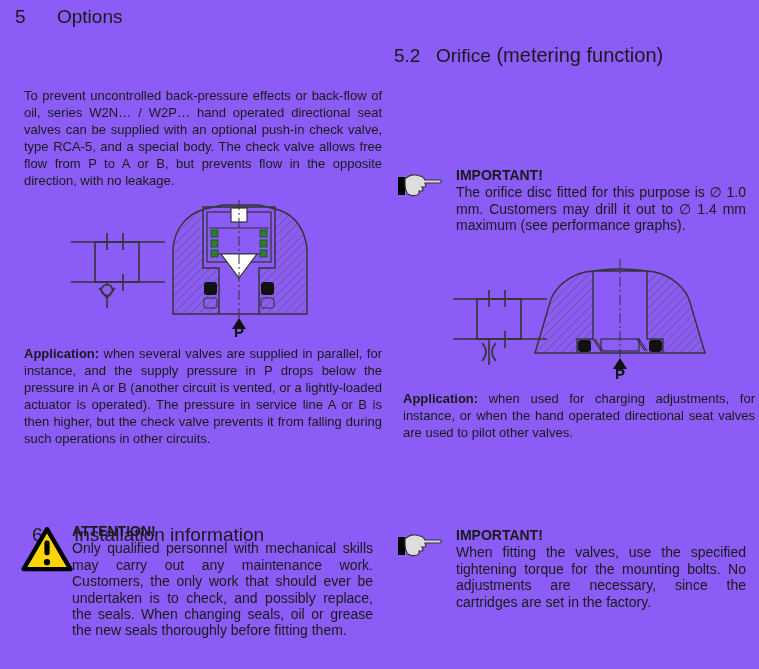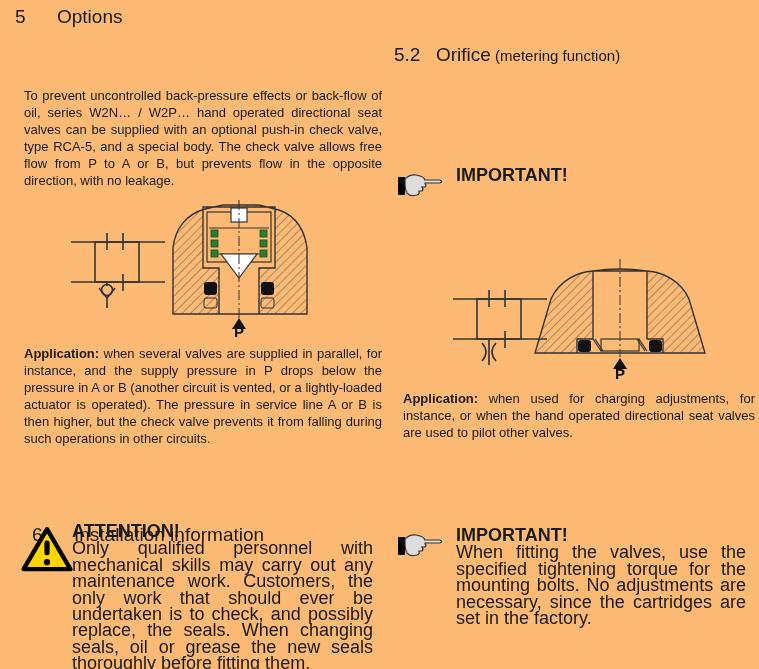--- a/index.html
+++ b/index.html
@@ -1,36 +1,36 @@
 <!DOCTYPE html>
 <html><head>
 <meta charset="utf-8">
 <style>
   html,body { margin:0; padding:0; background:#ffffff; }
   body {
     width:759px; height:669px;
     font-family:"Liberation Sans","DejaVu Sans",sans-serif;
     color:#111;
   }
-  .page { position:relative; width:759px; height:669px; overflow:hidden; background:#fdba74; }
+  .page { position:relative; width:759px; height:669px; overflow:hidden; background:#8b5cf6; }
 
   .heading { position:absolute; font-size:19px; color:#1a1a1a; white-space:nowrap; }
   .heading .num { display:inline-block; width:42px; }
-  .heading .suffix { font-size:15px; }
+  .heading .suffix { font-size:20px; }
 
   p.body {
     position:absolute; margin:9px;
     font-size:13px; line-height:17px;
     text-align:justify; color:#1a1a1a;
   }
   p.body b { font-weight:bold; }
 
   .notebox { position:absolute; }
   .notebox .note-icon { position:absolute; left:4px; top:4px; }
-  .notebox .note-text { margin-left:62px; font-size:18px; line-height:16.4px; text-align:justify; color:#1a1a1a; }
+  .notebox .note-text { margin-left:62px; font-size:14px; line-height:16.4px; text-align:justify; color:#1a1a1a; }
   .notebox .note-title { font-weight:bold; margin:0 0 1px 0; text-align:left; }
 
   .diagrams { position:absolute; }
   .diagrams svg { position:absolute; }
 
   svg text { font-family:"Liberation Sans","DejaVu Sans",sans-serif; }
 </style>
 </head>
 <body>
 
@@ -112,20 +112,21 @@
 
   <div class="notebox" style="left:394px; top:167px; width:352px;">
     <span class="note-icon">
       <svg width="46" height="30" viewBox="0 0 46 30">
         <rect x="0" y="6" width="7" height="18" fill="#000"></rect>
         <path d="M7,8 Q12,3 18,4 L22,5 Q26,6 27,9 L42,9 Q45,10.5 42,12 L27,12 L27,13 Q29,14 27,16 L24,16 Q26,18 24,20 L21,20 Q22,23 19,24 Q12,26 9,22 Q7,18 7,14 Z" fill="#ddd" stroke="#333" stroke-width="1.2"></path>
       </svg>
     </span>
     <div class="note-text">
       <p class="note-title">IMPORTANT!</p>
+      <div>The orifice disc fitted for this purpose is ∅ 1.0 mm. Customers may drill it out to ∅ 1.4 mm maximum (see performance graphs).</div>
     </div>
   </div>
 
   <div class="diagrams" style="left:394px; top:255px; width:352px; height:125px;">
 
     <svg style="left:55px; top:22px;" width="105" height="95" viewBox="0 0 105 95">
       <g stroke="#333" stroke-width="1.6" fill="none">
         <rect x="28" y="22" width="44" height="40"></rect>
         <line x1="4" y1="22" x2="98" y2="22"></line>
         <line x1="40" y1="13" x2="40" y2="30"></line>

